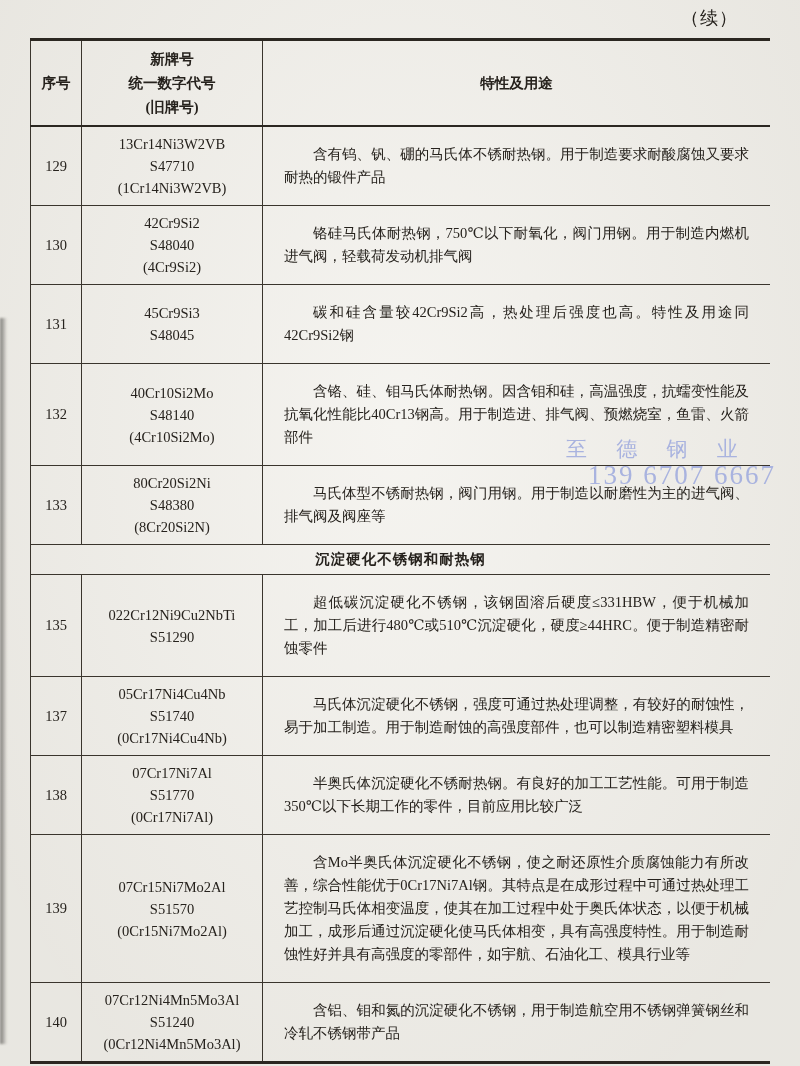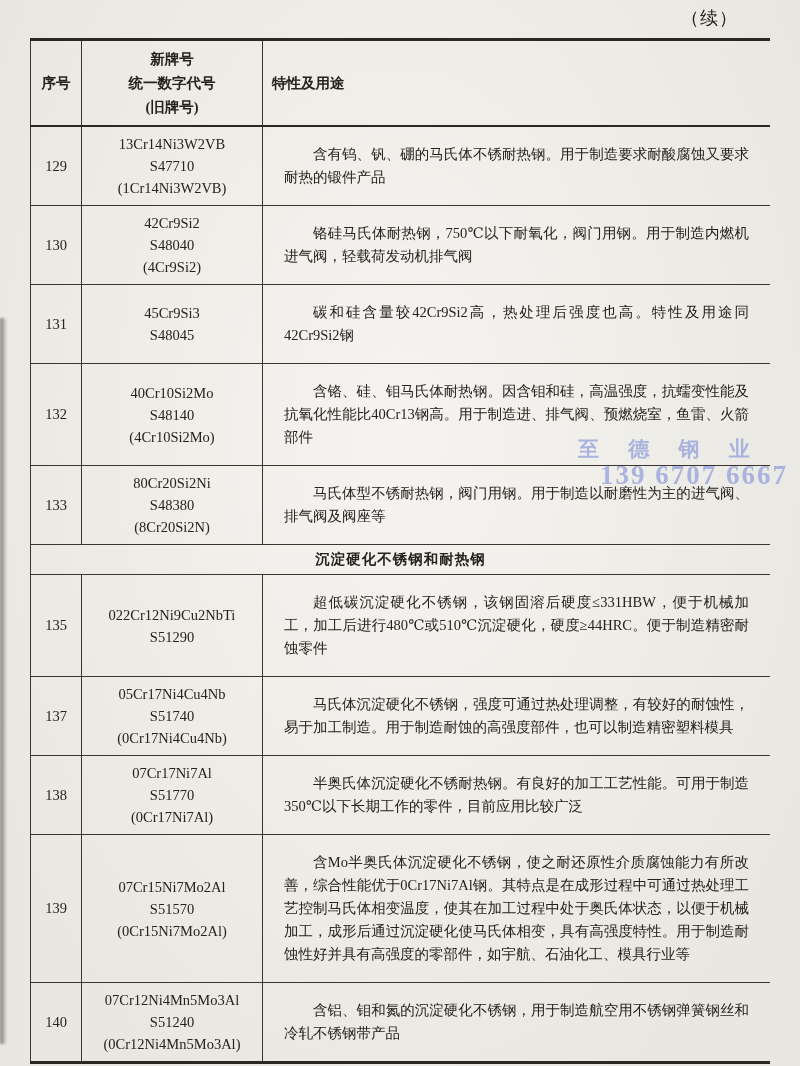--- a/index.html
+++ b/index.html
@@ -69,27 +69,26 @@
     text-align: justify;
   }
   .section-cell {
     text-align: center;
     font-weight: 700;
     padding: 5px 8px;
     letter-spacing: 1px;
   }
   .watermark {
     position: absolute;
-    left: 568px;
+    left: 556px;
     top: 438px;
     width: 185px;
     text-align: center;
     pointer-events: none;
     line-height: 1.1;
-    font-weight: bold;
   }
   .wm-line1 {
     font-size: 21px;
     letter-spacing: 12px;
     margin-left: 10px;
     white-space: nowrap;
   }
   .wm-line2 {
     font-size: 27px;
     letter-spacing: 2px;
@@ -108,21 +107,21 @@
 
   <table class="steel">
     <thead>
       <tr>
         <th class="col-no">序号</th>
         <th class="col-grade header-grade">
           <div>新牌号</div>
           <div>统一数字代号</div>
           <div>(旧牌号)</div>
         </th>
-        <th class="col-desc" style="text-align:left;">特性及用途</th>
+        <th class="col-desc" style="text-align:center;">特性及用途</th>
       </tr>
     </thead>
     <tbody id="table-body">
         <tr>
           <td class="col-no">129</td>
           <td class="col-grade grade-cell">
             <div>13Cr14Ni3W2VB</div>
             <div>S47710</div>
             <div>(1Cr14Ni3W2VB)</div>
           </td>

